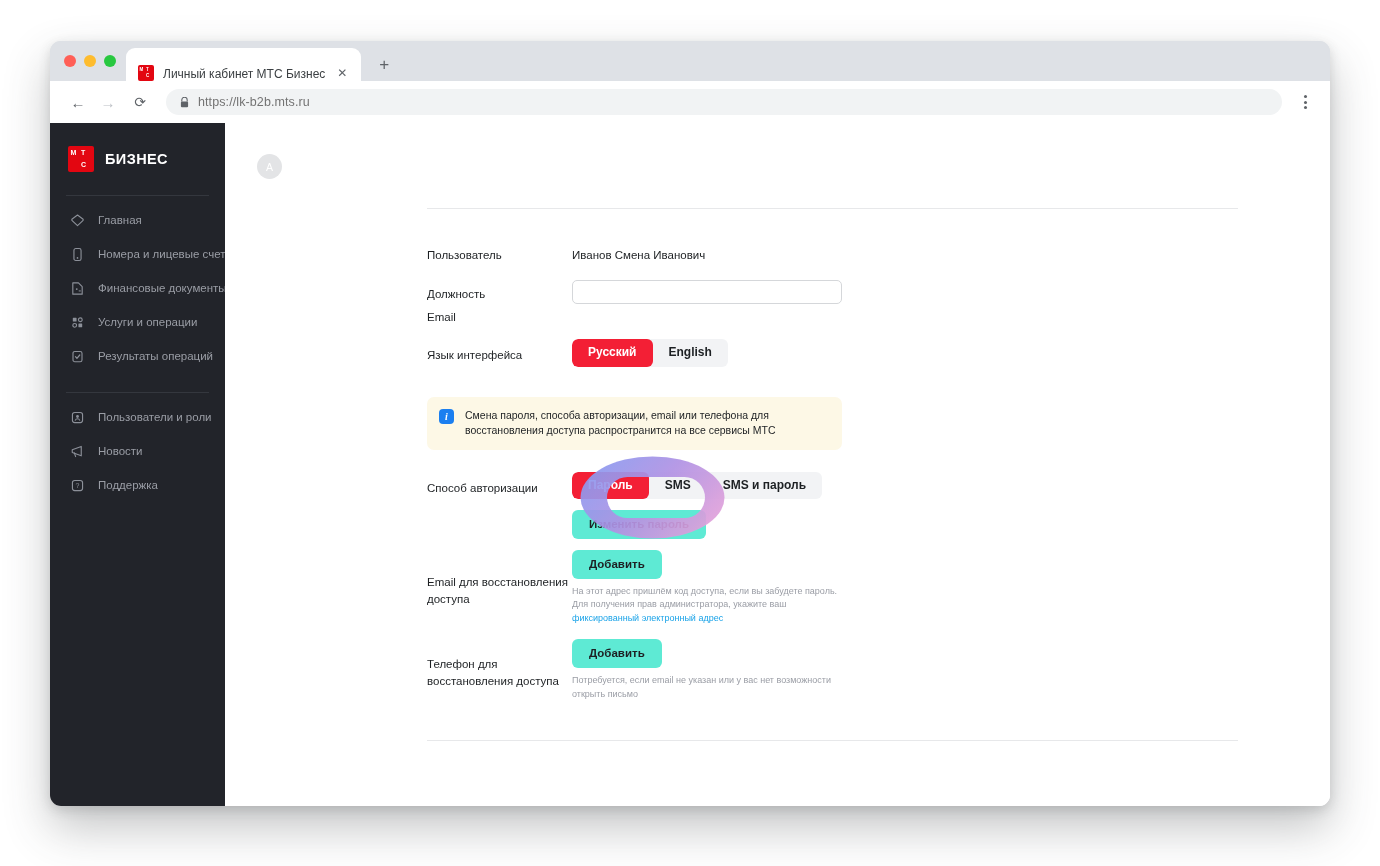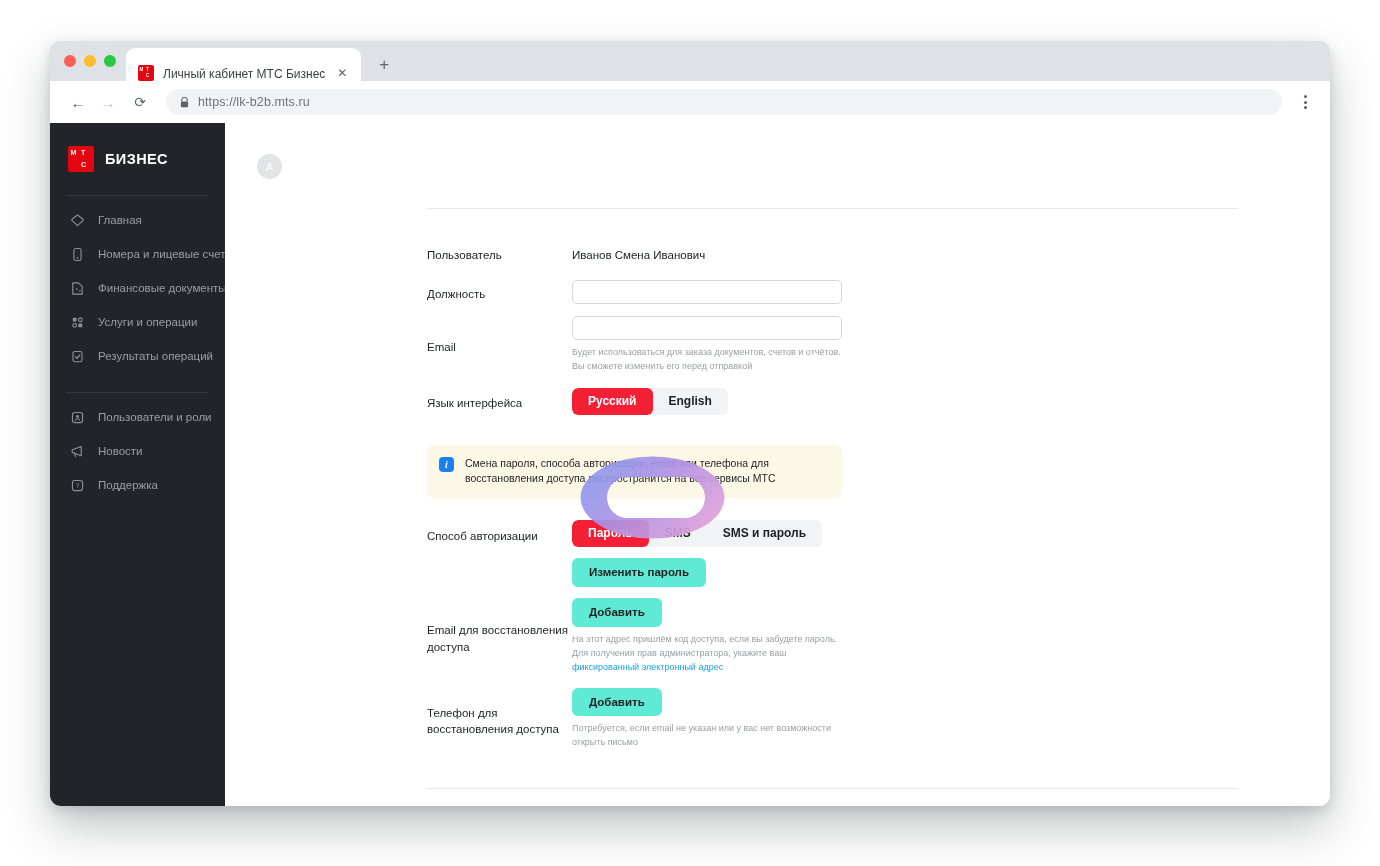--- a/index.html
+++ b/index.html
@@ -565,33 +565,29 @@
 
         <div class="form">
 
           <div class="row" style="margin-bottom:16px;">
             <div class="row-label">Пользователь</div>
             <div class="row-field">
               <div class="static-value">Иванов Смена Иванович</div>
             </div>
           </div>
 
-          <div class="row" style="margin-bottom:12px;">
+          <div class="row" style="">
             <div class="row-label">Должность</div>
             <div class="row-field">
               <input class="text-input" type="text" placeholder="" style="">
             </div>
           </div>
 
           <div class="row" style="margin-bottom:14px;">
             <div class="row-label">Email</div>
-            <div class="row-field">
-              <input class="text-input" type="text" placeholder="" style="">
-              <div class="hint">Будет использоваться для заказа документов, счетов и отчётов. Вы сможете изменить его перед отправкой</div>
-            </div>
           </div>
 
           <div class="row" style="margin-bottom:0;">
             <div class="row-label">Язык интерфейса</div>
             <div class="row-field">
               <div class="seg">
                 <button class="seg-btn active">Русский</button>
                 <button class="seg-btn">English</button>
               </div>
             </div>

